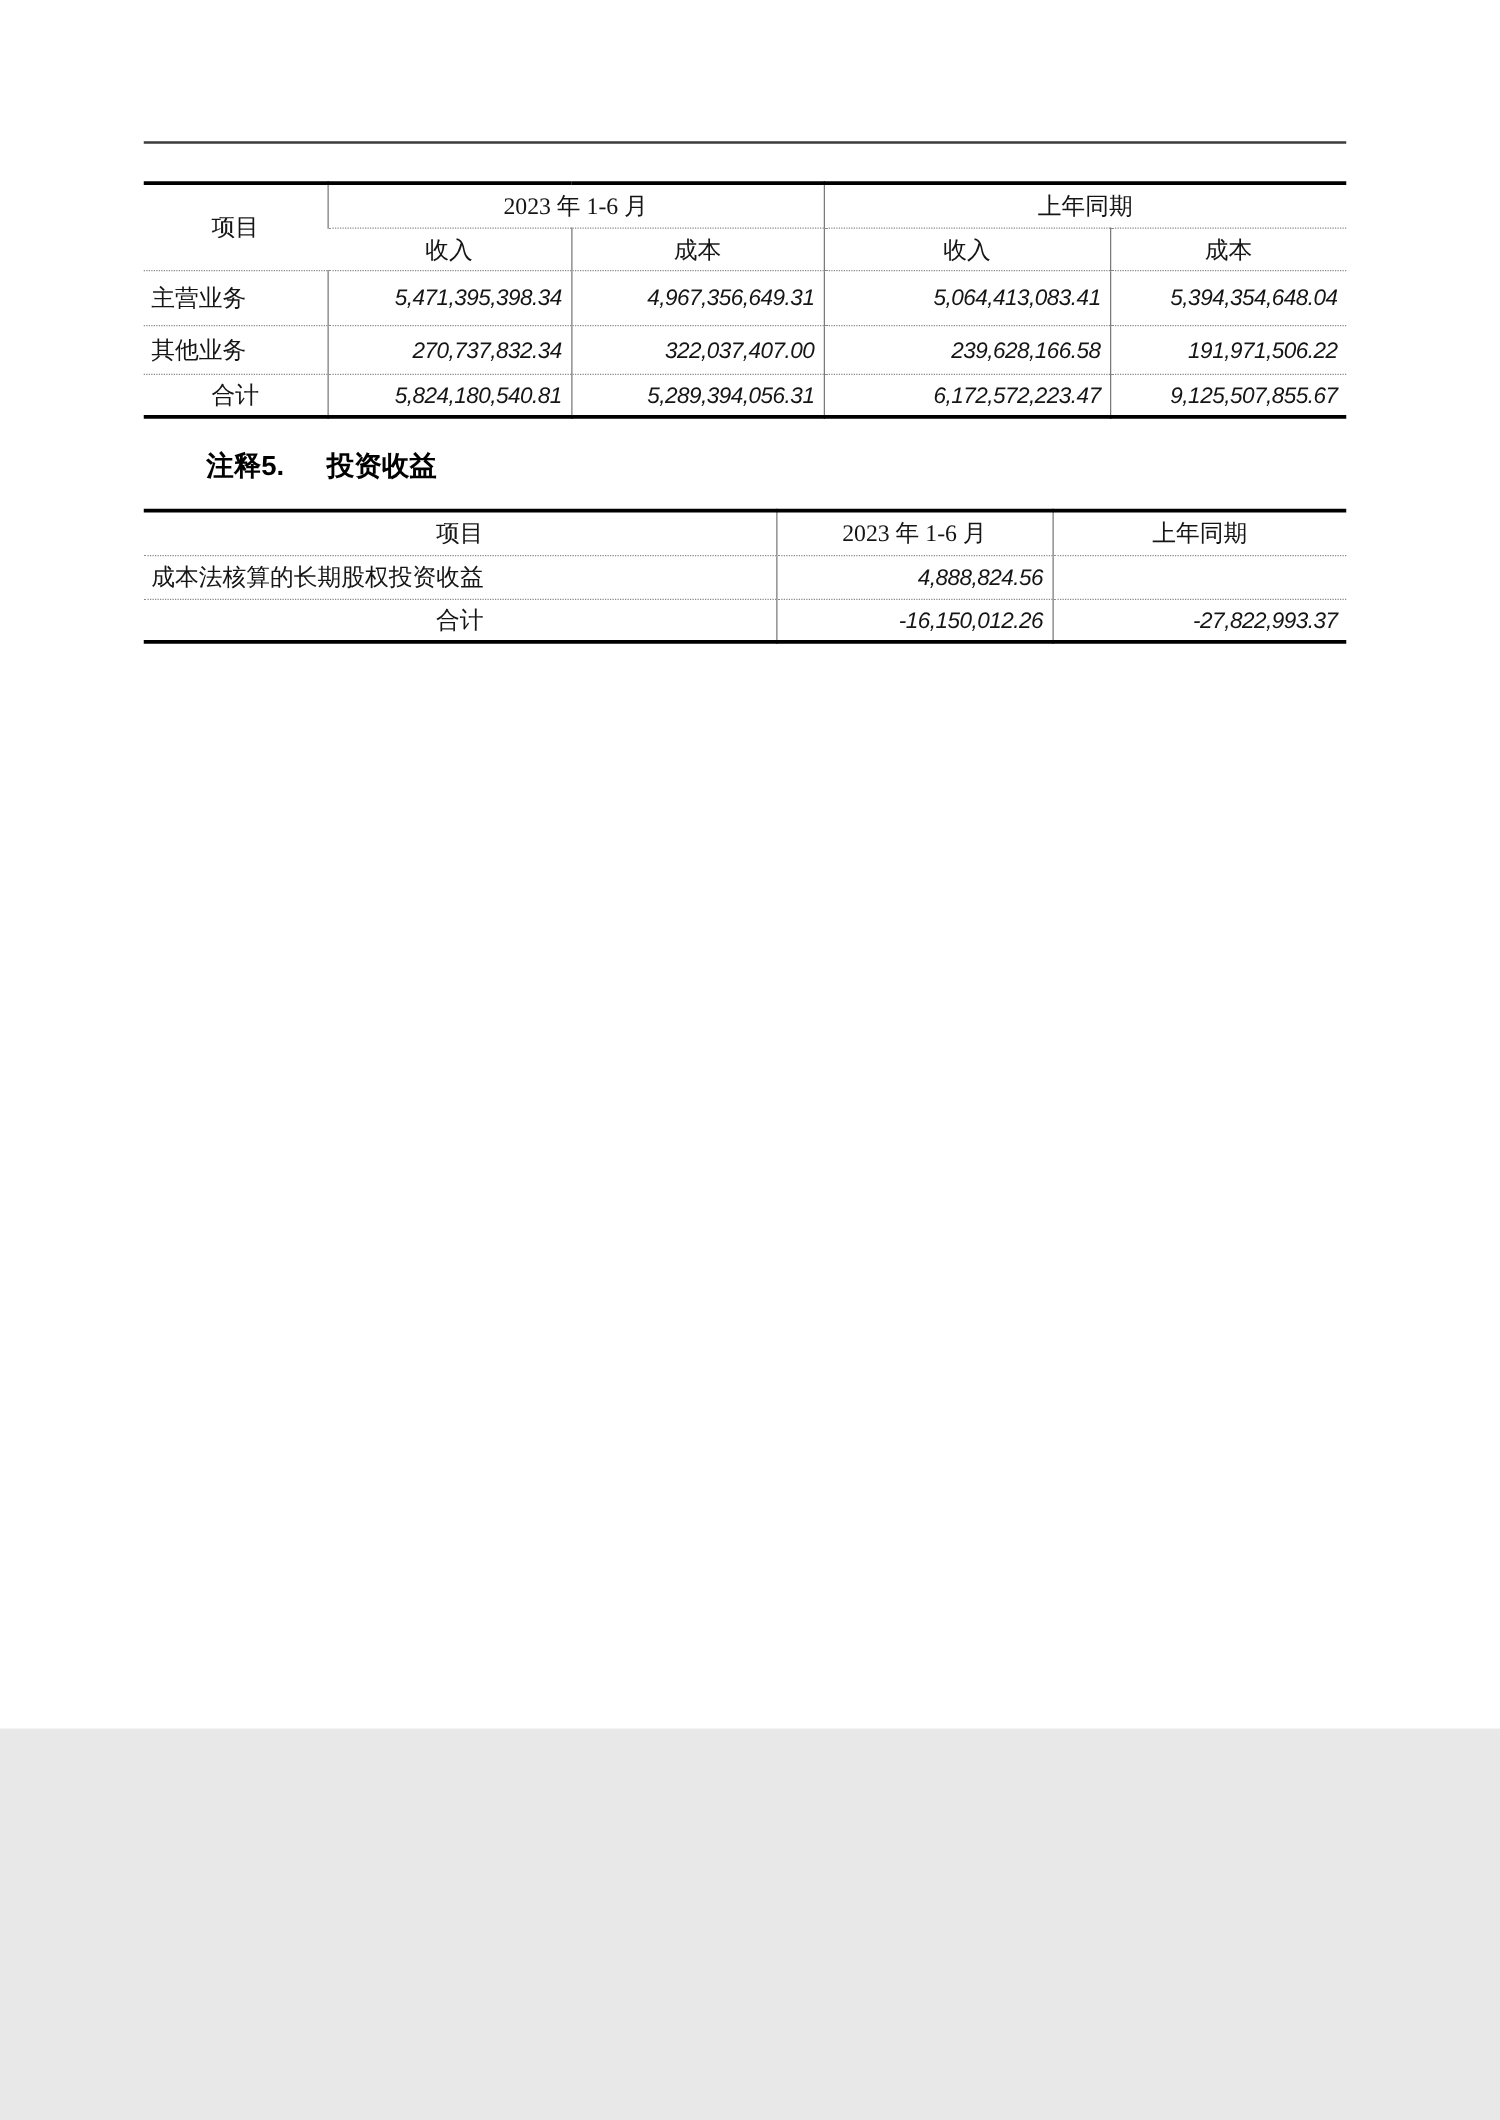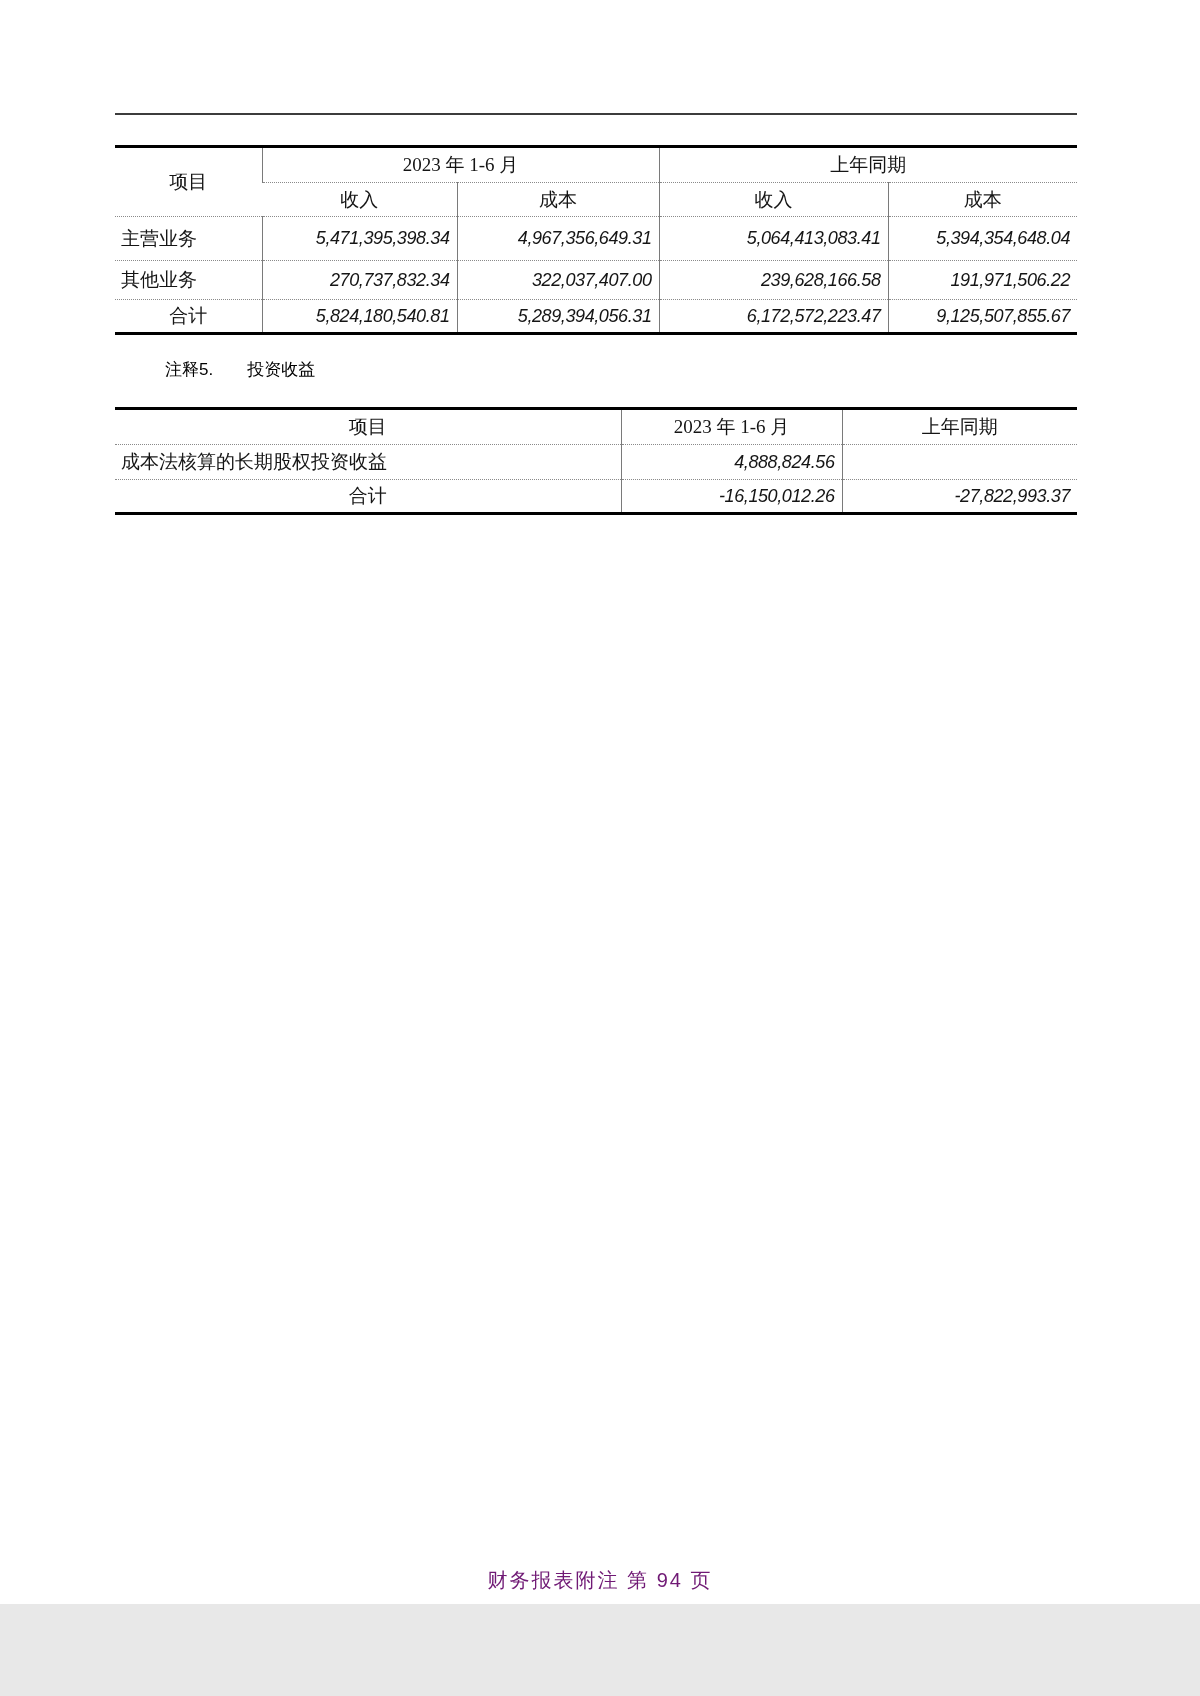--- a/index.html
+++ b/index.html
@@ -1,20 +1,20 @@
 <!DOCTYPE html>
 <html><head>
 <meta charset="utf-8">
 <style>
   * { margin: 0; padding: 0; box-sizing: border-box; }
   html, body { background: #e8e8e8; }
   .page {
     position: relative;
     width: 1200px;
-    height: 1604px;
+    height: 1383px;
     background: #ffffff;
     font-family: "Liberation Serif", serif;
     color: #1a1a1a;
     overflow: hidden;
   }
   .header-rule {
     position: absolute;
     left: 115px; top: 113px;
     width: 962px; height: 2px;
     background: #3c3c3c;
@@ -50,22 +50,22 @@
     font-family: "Liberation Sans", sans-serif;
     font-size: 18px;
     letter-spacing: -0.4px;
     font-style: italic;
   }
   .hdr { font-family: "Liberation Serif", serif; }
   .note-heading {
     position: absolute;
     left: 165px; top: 358px;
     font-family: "Liberation Sans", sans-serif;
-    font-weight: normal;
-    font-size: 17px;
+    font-weight: bold;
+    font-size: 22px;
     color: #000;
   }
   .note-heading .gap { display: inline-block; width: 34px; }
   .page-footer {
     position: absolute;
     left: 0; top: 1567px;
     width: 100%;
     text-align: center;
     font-family: Liberation Sans, sans-serif;
     font-size: 20px;

